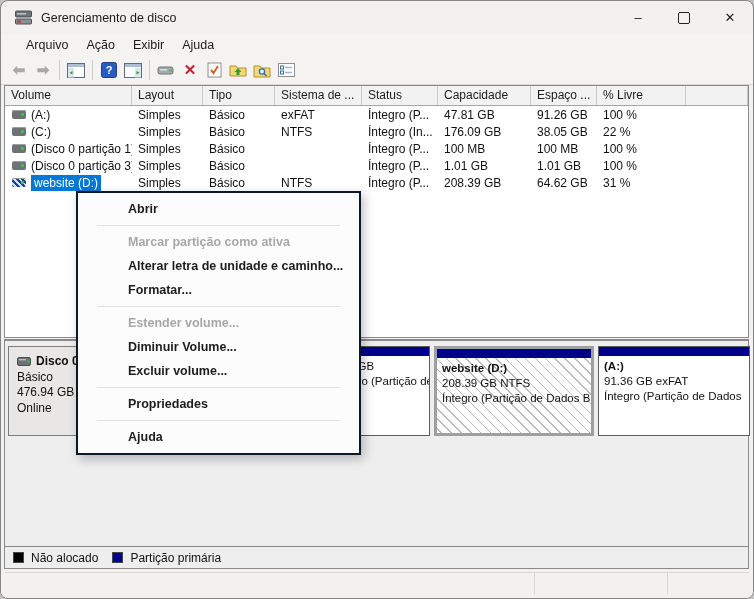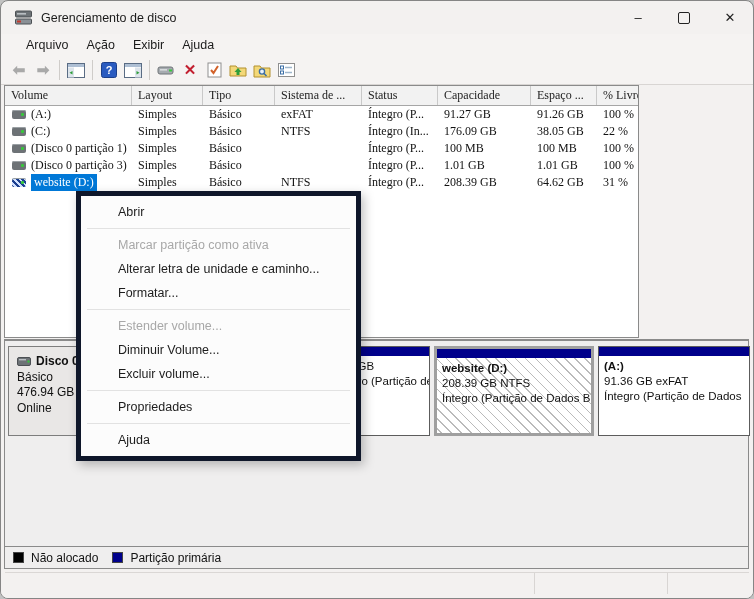--- a/index.html
+++ b/index.html
@@ -16,39 +16,39 @@
   
   .menubar{position:absolute;left:0;top:33px;width:100%;height:22px;display:flex;align-items:center;
            padding-left:16px;box-sizing:border-box;background:#f5f3f2;}
   .menubar .mitem{padding:3px 9px;font-size:12.5px;color:#1b1b1b;}
   
   .toolbar{position:absolute;left:0;top:55px;width:100%;height:29px;display:flex;align-items:center;
            padding-left:6px;box-sizing:border-box;background:#f5f3f2;border-bottom:1px solid #d8d5d3;}
   .tbtn{width:24px;height:24px;display:flex;align-items:center;justify-content:center;}
   .tsep{width:1px;height:20px;background:#cfccc9;margin:0 4px;}
   
-  .listpanel{position:absolute;left:3px;top:84px;width:635px;height:253px;background:#fff;
-             border:1px solid #8a8a8a;box-sizing:border-box;overflow:hidden;font-family:Liberation Serif, serif;}
+  .listpanel{position:absolute;left:3px;top:84px;width:745px;height:253px;background:#fff;
+             border:1px solid #8a8a8a;box-sizing:border-box;overflow:hidden;}
   .lheader{display:grid;grid-template-columns:127px 71px 72px 87px 76px 93px 66px 89px auto;
            height:19px;background:#f2f2f2;border-bottom:1px solid #a6a6a6;}
   .hcell{font-size:12px;color:#1c1c1c;padding:2px 0 0 6px;border-right:1px solid #c9c9c9;
          white-space:nowrap;overflow:hidden;box-sizing:border-box;}
   .lrow{display:grid;grid-template-columns:127px 71px 72px 87px 76px 93px 66px 89px auto;height:17px;
         align-items:center;}
   .lcell{font-size:12px;color:#111;padding-left:6px;white-space:nowrap;overflow:hidden;}
   .namecell{display:flex;align-items:center;gap:5px;padding-left:7px;overflow:hidden;}
   .vicon{width:14px;height:9px;flex:0 0 auto;background:#6d7276;border-radius:2px;position:relative;
          box-shadow:inset 0 1px 0 #9aa0a4;}
   .vicon::after{content:"";position:absolute;right:2px;top:3px;width:3px;height:3px;background:#37c83c;border-radius:1px;}
   .vicon.hatched{background:repeating-linear-gradient(45deg,#1b3f8f 0 2px,#cfe0ff 2px 4px);}
   .vname{font-size:12px;color:#111;white-space:nowrap;}
   .vname.sel{background:#0078d7;color:#fff;padding:1px 3px;}
   
-  .ctxmenu{position:absolute;left:75px;top:190px;width:285px;background:#fcfcfc;border:5px solid #0f172a;
-           box-shadow:3px 4px 10px rgba(0,0,0,.25);padding:4px 0;box-sizing:border-box;z-index:30;}
+  .ctxmenu{position:absolute;left:75px;top:190px;width:285px;background:#fcfcfc;border:2px solid #0f172a;
+           box-shadow:3px 4px 10px rgba(0,0,0,.25);padding:4px 13px;box-sizing:border-box;z-index:30;font-weight:bold;}
   .mi{height:24px;line-height:24px;padding-left:37px;font-size:12.5px;color:#1d1d1d;white-space:nowrap;}
   .mi.disabled{color:#a8a8a8;}
   .msep{height:1px;background:#e2e2e2;margin:4px 6px;}
   
   .gpanel{position:absolute;left:3px;top:338px;width:745px;height:208px;background:#efeeee;
           border:1px solid #8a8a8a;border-top:2px solid #8a8a8a;box-sizing:border-box;}
   .diskinfo{position:absolute;left:3px;top:5px;width:122px;height:90px;background:#e9e7e6;
             border:1px solid #7d7d7d;box-sizing:border-box;padding:7px 0 0 8px;font-size:12px;color:#111;}
   .diskinfo .dline{line-height:15.5px;}
   .dname{display:flex;align-items:center;gap:5px;font-weight:bold;}
@@ -190,21 +190,21 @@
     <div>
         <div class="lrow">
           <div class="namecell">
             <span class="vicon"></span>
             <span class="vname">(A:)</span>
           </div>
           <div class="lcell">Simples</div>
           <div class="lcell">Básico</div>
           <div class="lcell">exFAT</div>
           <div class="lcell">Íntegro (P...</div>
-          <div class="lcell">91.27 GB</div>
+          <div class="lcell">47.81 GB</div>
           <div class="lcell">91.26 GB</div>
           <div class="lcell">100 %</div>
           <div class="lcell"></div>
         </div>
         <div class="lrow">
           <div class="namecell">
             <span class="vicon"></span>
             <span class="vname">(C:)</span>
           </div>
           <div class="lcell">Simples</div>

